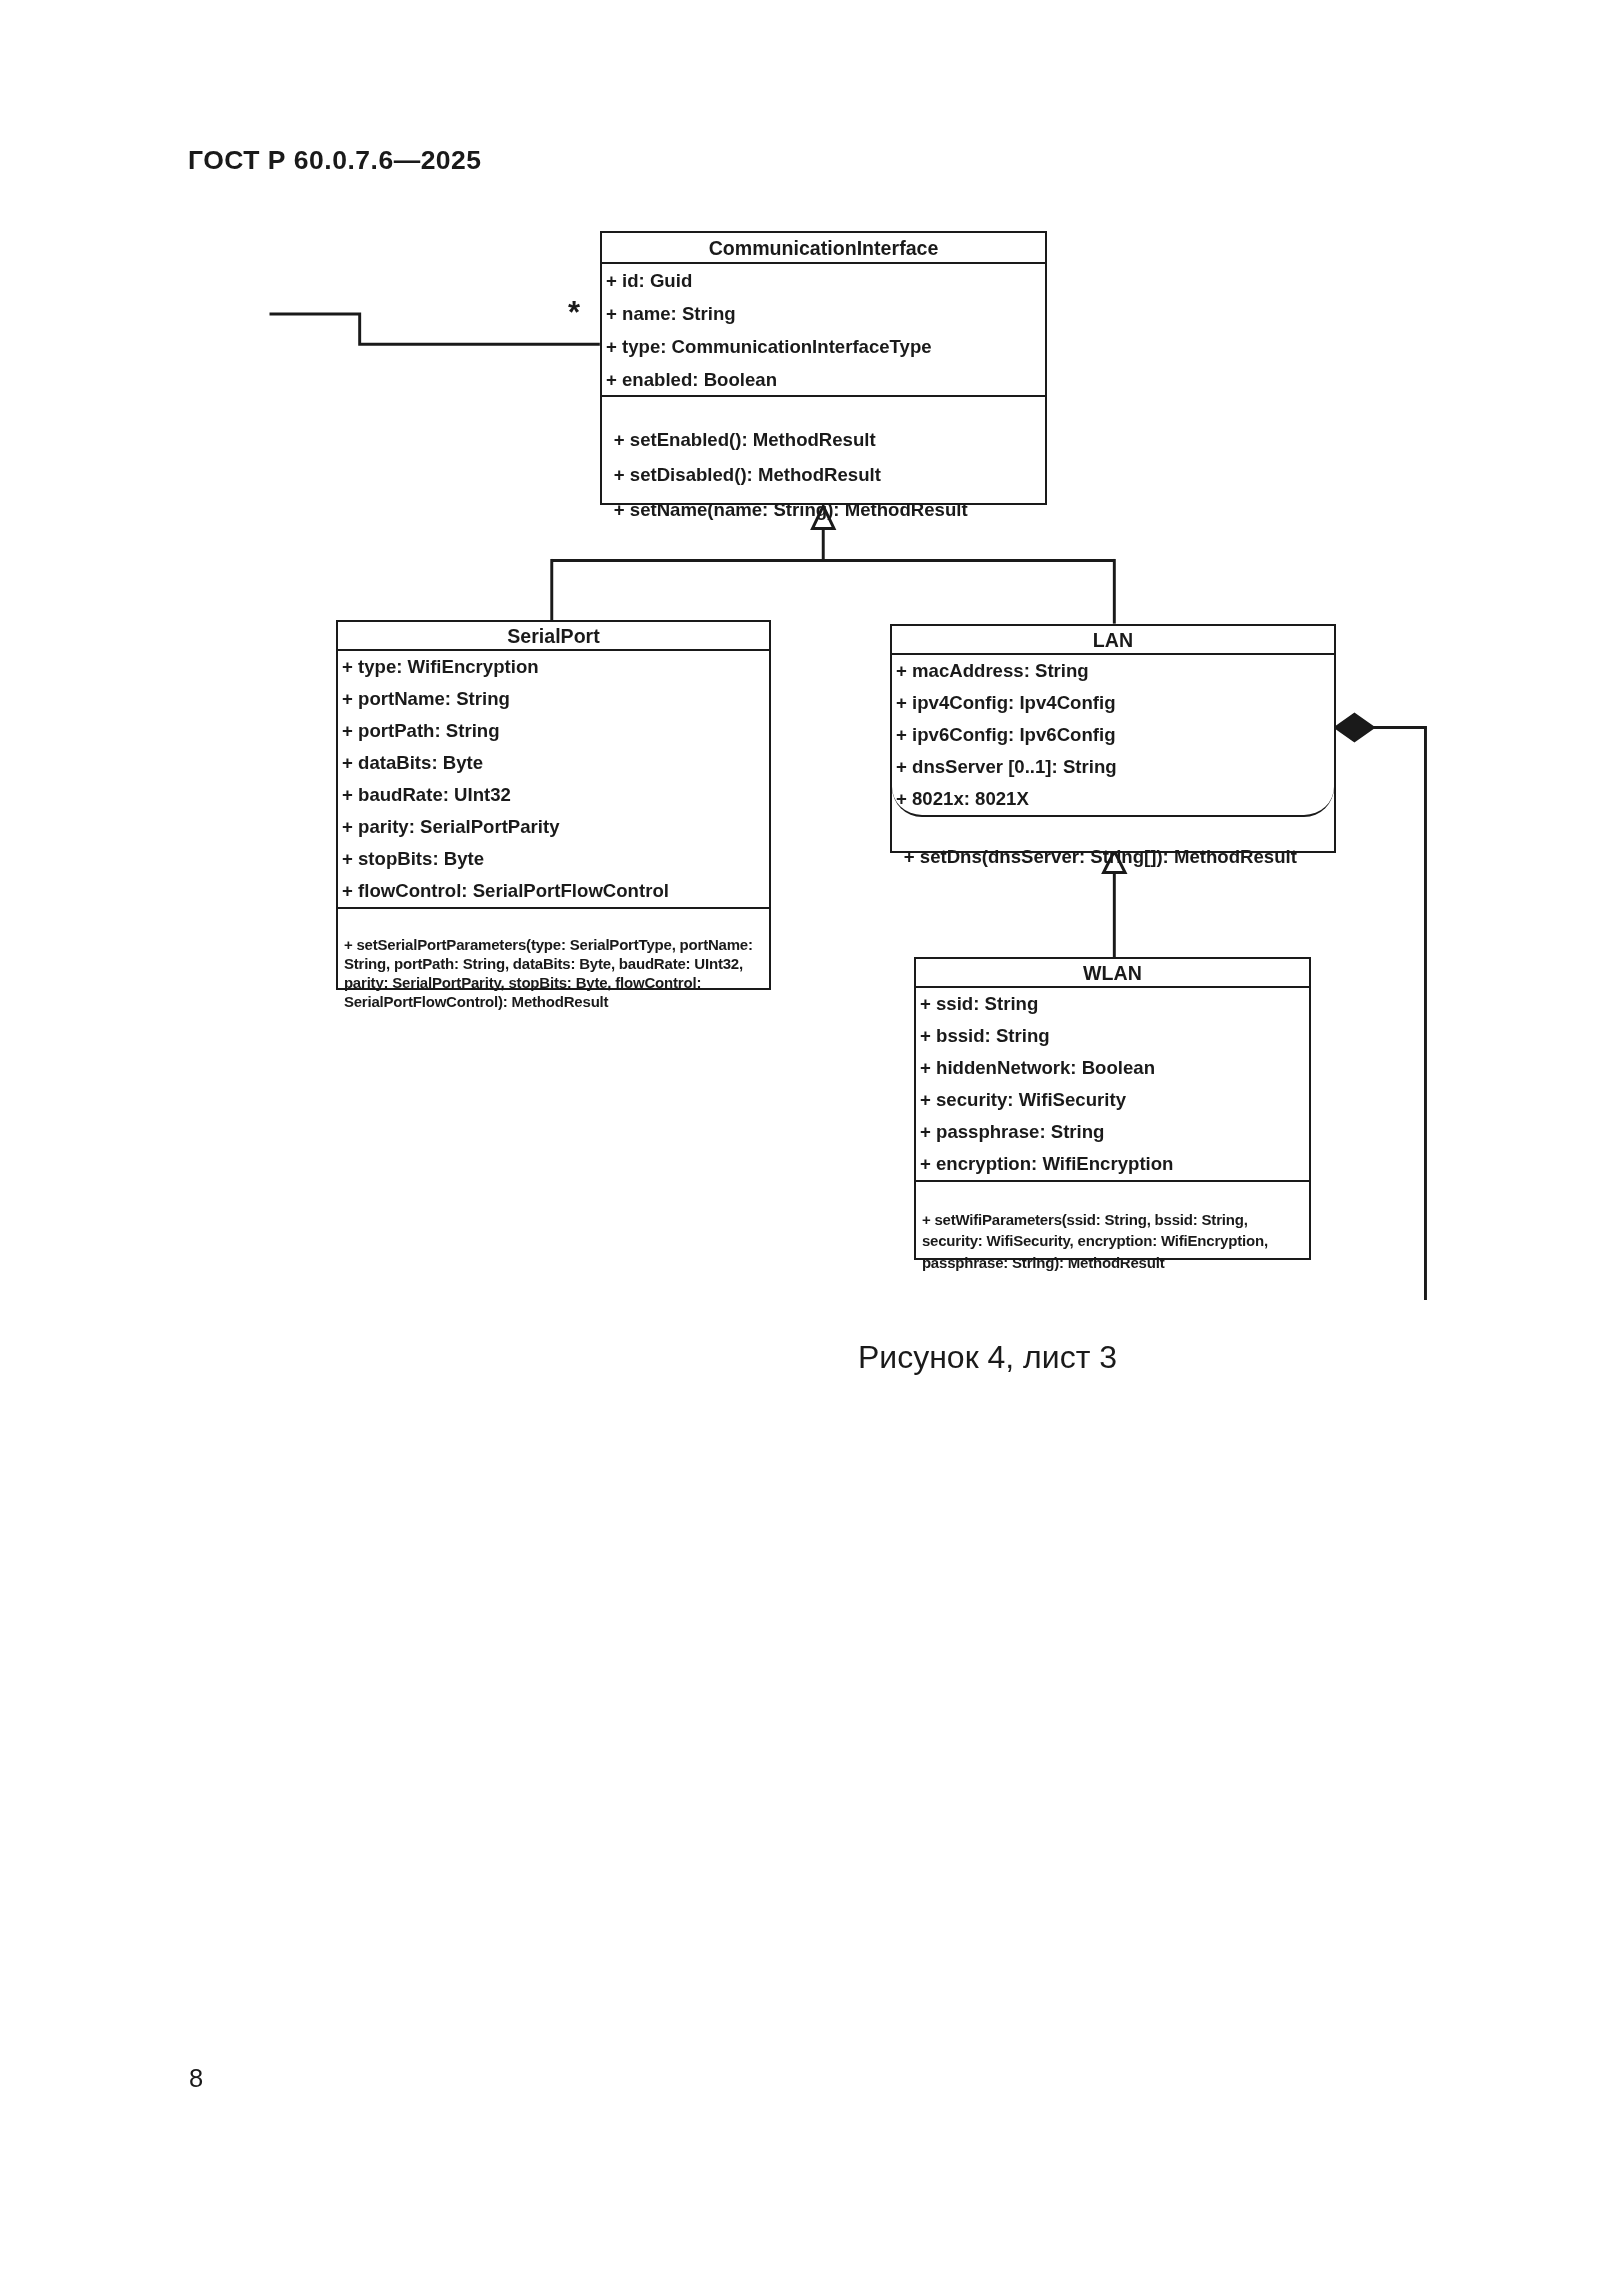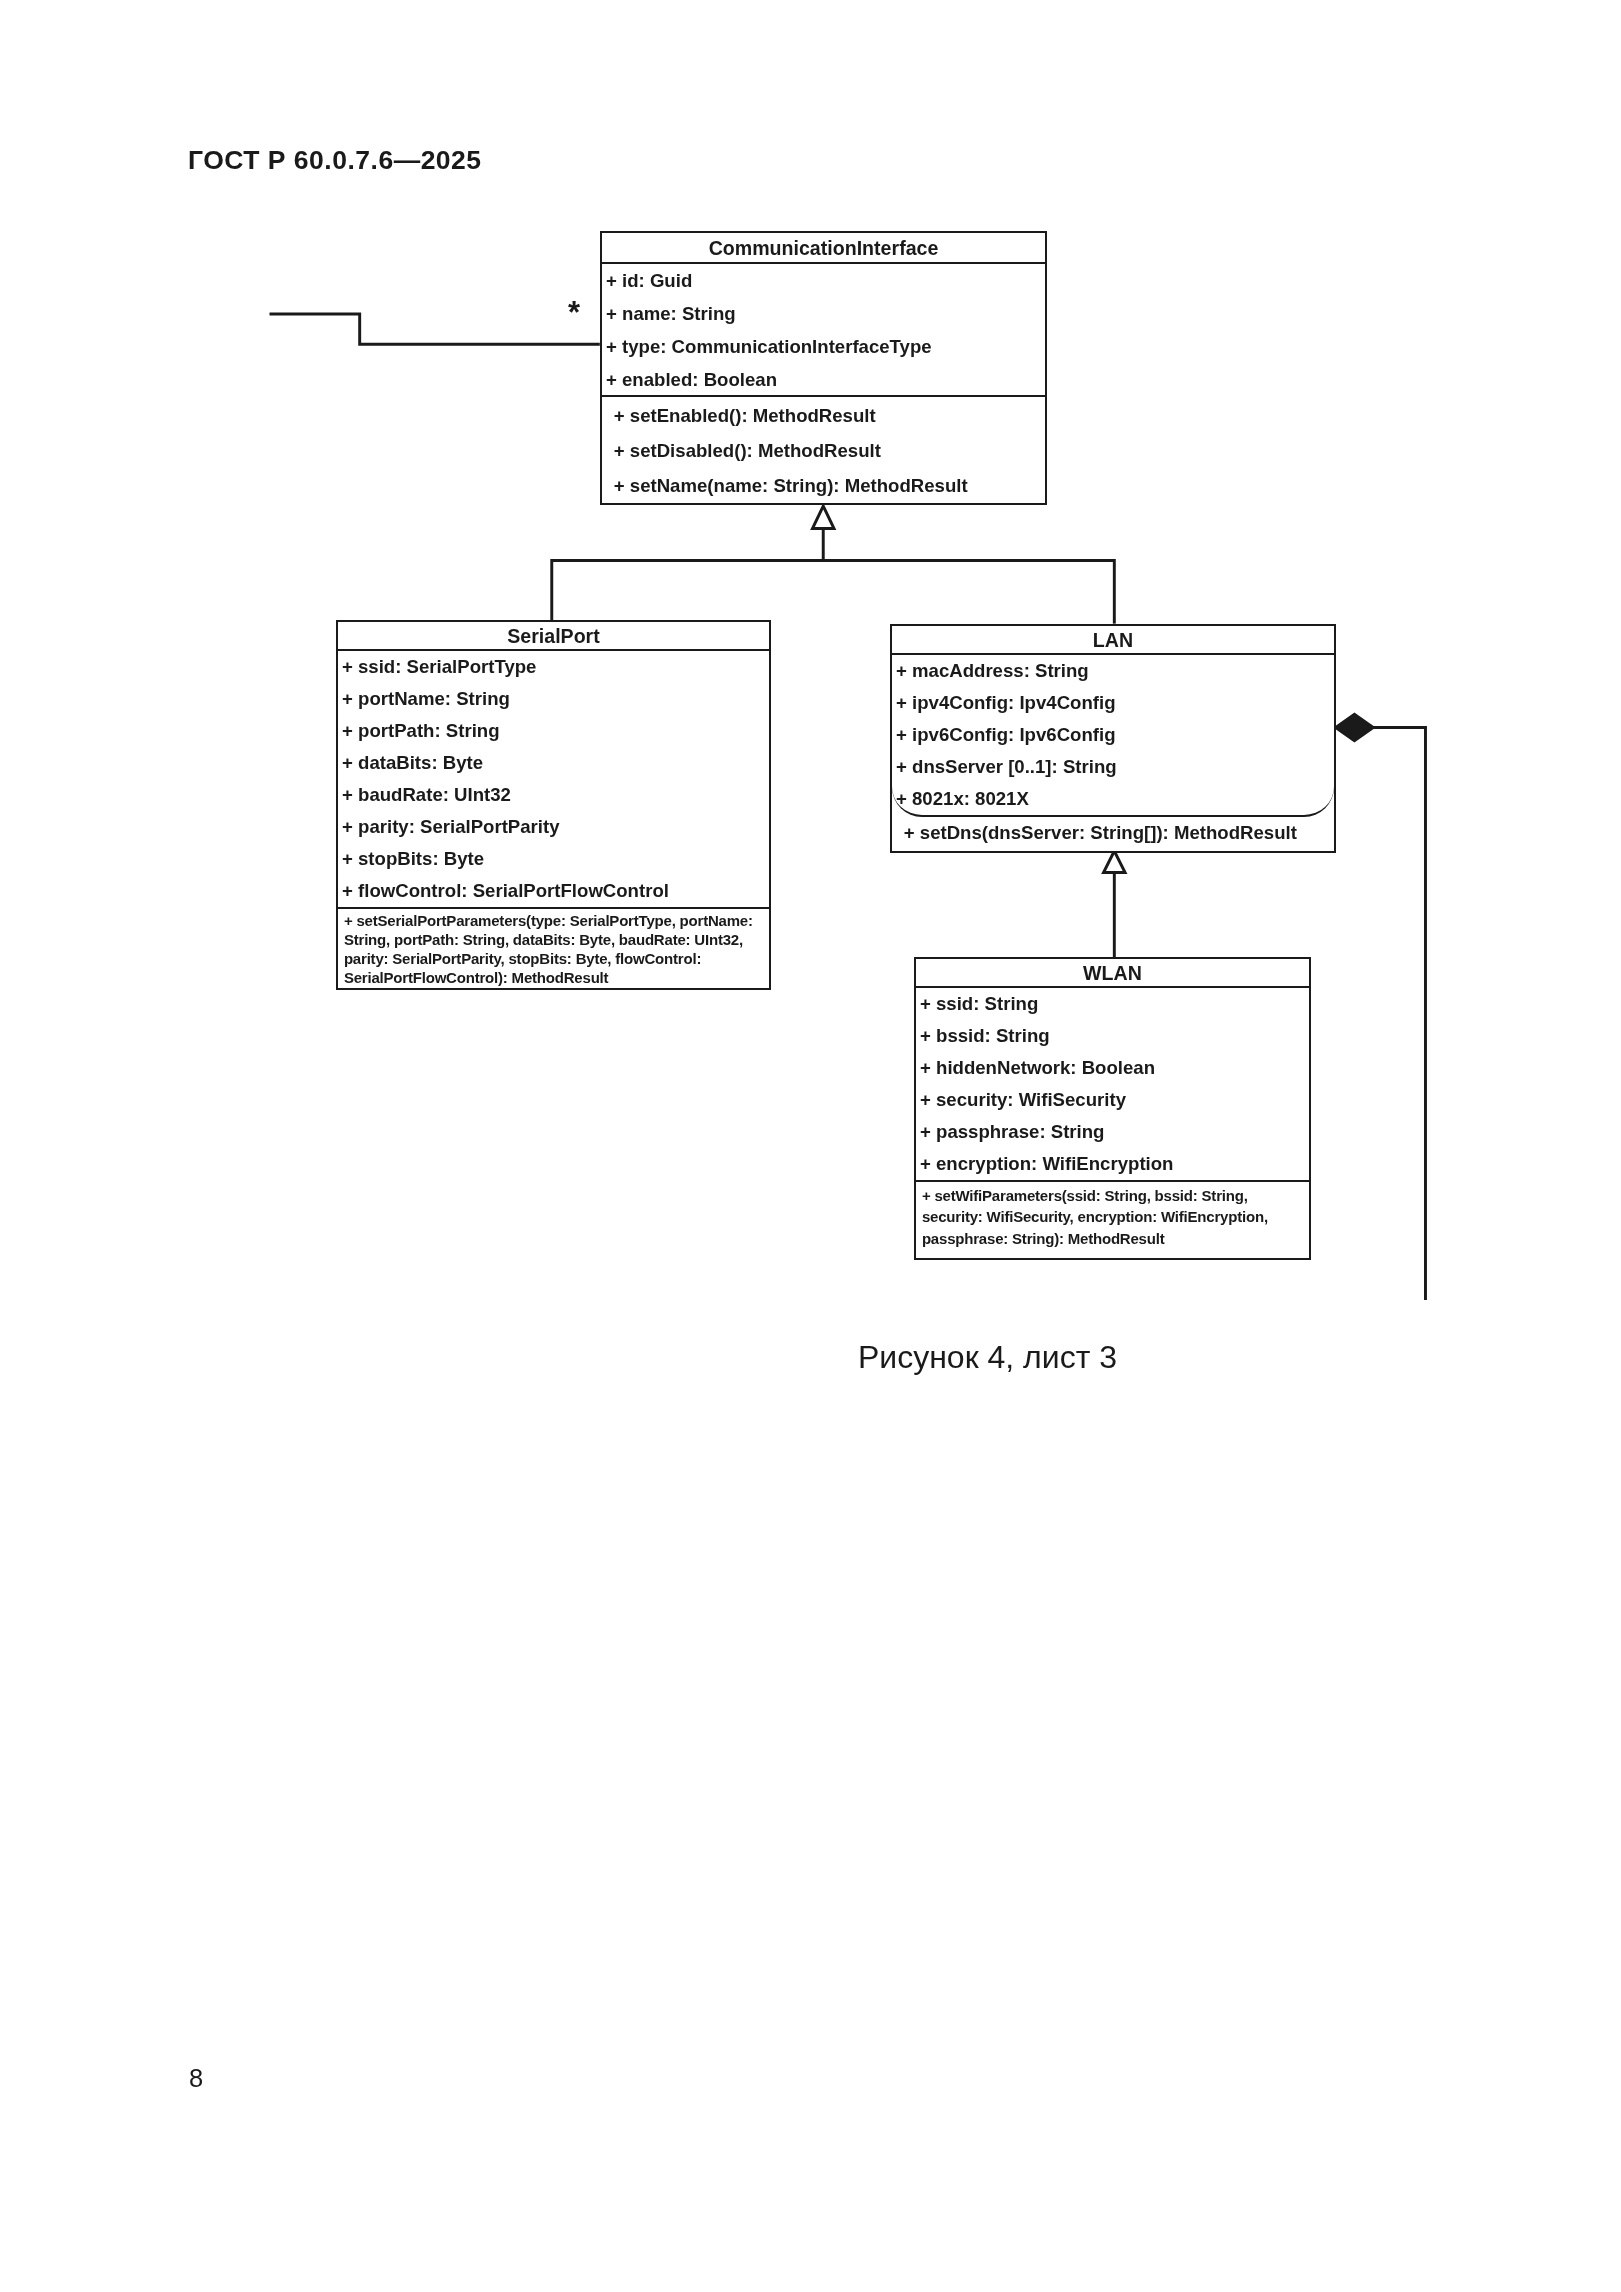--- a/index.html
+++ b/index.html
@@ -58,21 +58,21 @@
     font-weight: bold;
     font-size: 19.6px;
     line-height: 29px;
     height: 29px;
     overflow: hidden;
   }
   .uml-attrs {
     border-bottom: 2.9px solid var(--line);
     overflow: hidden;
   }
-  .uml-methods { overflow: hidden; }
+  .uml-methods { overflow: hidden; margin-top: 24px; }
   .attr-row {
     font-size: 18.6px;
     font-weight: bold;
     line-height: 32px;
     height: 32px;
     padding-left: 4px;
     white-space: nowrap;
     overflow: hidden;
   }
   .method-row {
@@ -175,21 +175,21 @@
     <div class="uml-methods">
         <div class="method-row">+ setEnabled(): MethodResult</div>
         <div class="method-row">+ setDisabled(): MethodResult</div>
         <div class="method-row">+ setName(name: String): MethodResult</div>
       </div>
   </div>
 
   <div class="uml-class" id="cls-serial">
     <div class="uml-title">SerialPort</div>
     <div class="uml-attrs">
-        <div class="attr-row">+ ssid: SerialPortType</div>
+        <div class="attr-row">+ type: WifiEncryption</div>
         <div class="attr-row">+ portName: String</div>
         <div class="attr-row">+ portPath: String</div>
         <div class="attr-row">+ dataBits: Byte</div>
         <div class="attr-row">+ baudRate: UInt32</div>
         <div class="attr-row">+ parity: SerialPortParity</div>
         <div class="attr-row">+ stopBits: Byte</div>
         <div class="attr-row">+ flowControl: SerialPortFlowControl</div>
       </div>
     <div class="uml-methods">
         <div class="method-wrap">+ setSerialPortParameters(type: SerialPortType, portName: String, portPath: String, dataBits: Byte, baudRate: UInt32, parity: SerialPortParity, stopBits: Byte, flowControl: SerialPortFlowControl): MethodResult</div>

